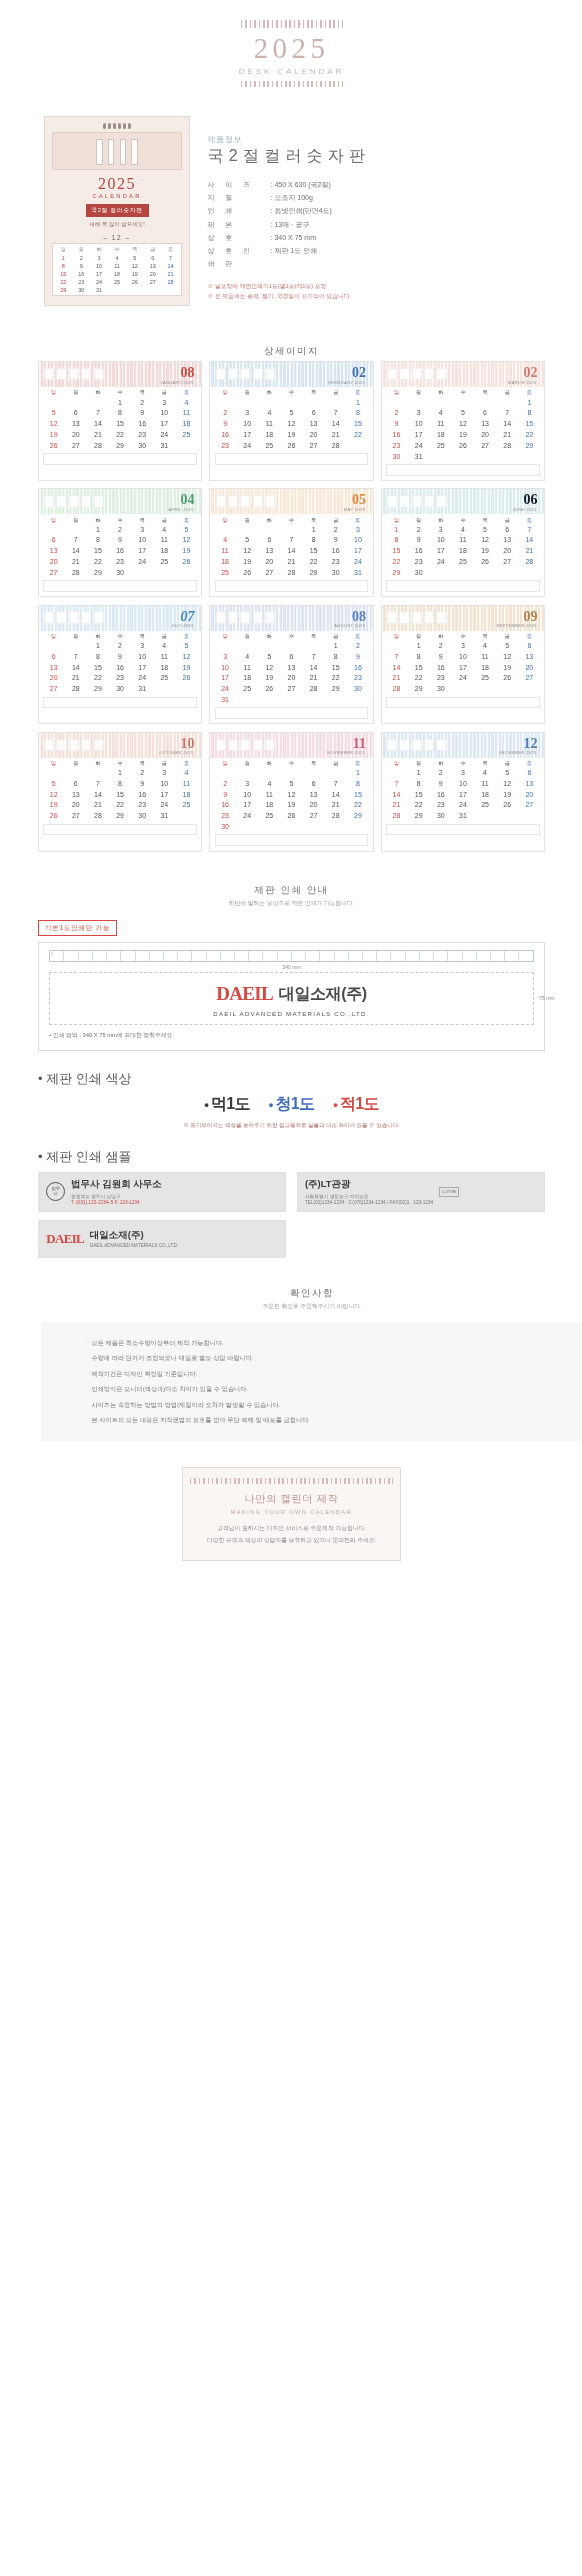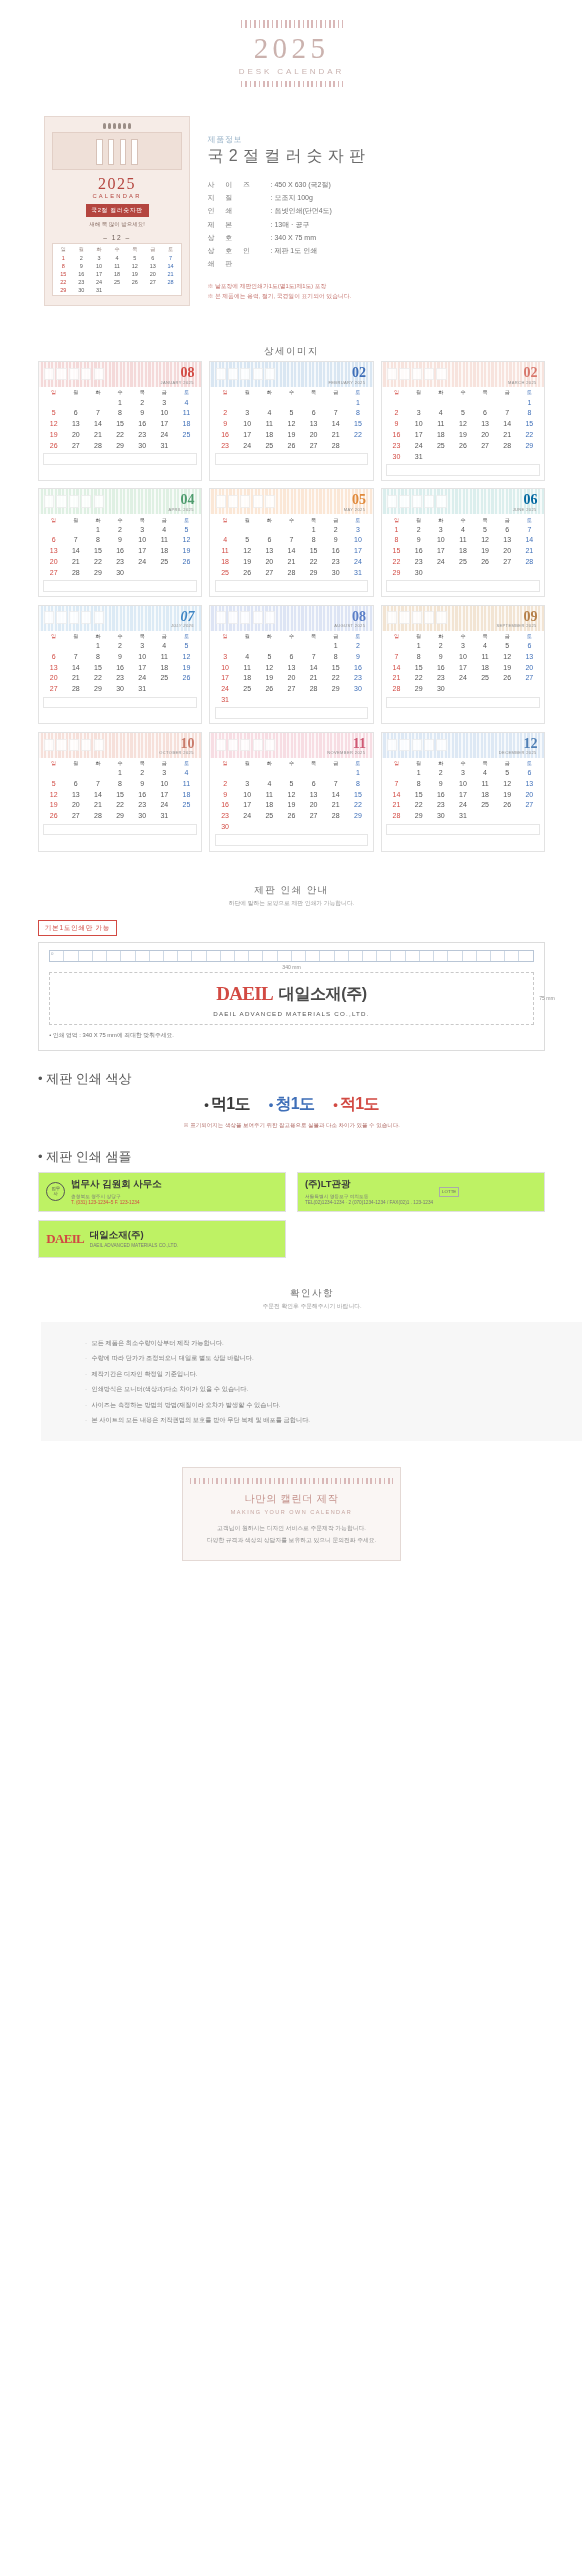--- a/index.html
+++ b/index.html
@@ -146,21 +146,21 @@
   .pg-note { font-size: 5.8px; color: #6f6f6f; margin-top: 5.8px; }
 
   .sub-head { font-size: 13px; color: #555; margin: 19px 0 5.8px; }
   .ink-row { display: flex; justify-content: center; align-items: center; gap: 19px; }
   .ink { font-size: 16px; font-weight: 700; letter-spacing: -0.7px; }
   .ink .dot { font-size: 13px; }
   .ink-note { text-align: center; font-size: 5.5px; color: #b06b66; margin-top: 7.3px; }
 
   .samples { display: grid; grid-template-columns: 1fr 1fr; gap: 7.3px 10.2px; margin-top: 5.8px; }
   .sample {
-    border: 0.7px solid #e0e0e0; background: #bef264; padding: 5.8px 7.3px;
+    border: 0.7px solid #e0e0e0; background: #e5e5e5; padding: 5.8px 7.3px;
     display: flex; align-items: center; gap: 5.8px; min-height: 38px;
   }
   .sample .seal {
     width: 19px; height: 19px; border: 1.1px solid #555; border-radius: 50%;
     display: flex; align-items: center; justify-content: center; font-size: 4.4px; color: #555;
     line-height: 1.05; text-align: center; flex: none;
   }
   .sample .s-main { font-size: 9.5px; font-weight: 700; color: #3b3b3b; }
   .sample .s-sub { font-size: 4.7px; color: #777; margin-top: 1.5px; }
   .sample .s-red { color: #d24a43; }
@@ -617,21 +617,21 @@
       <div class="month">
         <div class="m-head" style="background: rgb(219, 238, 237);">
           <div class="strip"></div>
           <div class="m-tags">
             <i></i>
             <i></i>
             <i></i>
             <i></i>
             <i></i>
           </div>
-          <div class="m-num" style="color: #0369a1;">06</div>
+          <div class="m-num" style="color: #0f172a;">06</div>
           <div class="m-sub">JUNE 2025</div>
         </div>
         <div class="m-grid">
           <div class="cell small sun">일</div>
           <div class="cell small ">월</div>
           <div class="cell small ">화</div>
           <div class="cell small ">수</div>
           <div class="cell small ">목</div>
           <div class="cell small ">금</div>
           <div class="cell small sat">토</div>

